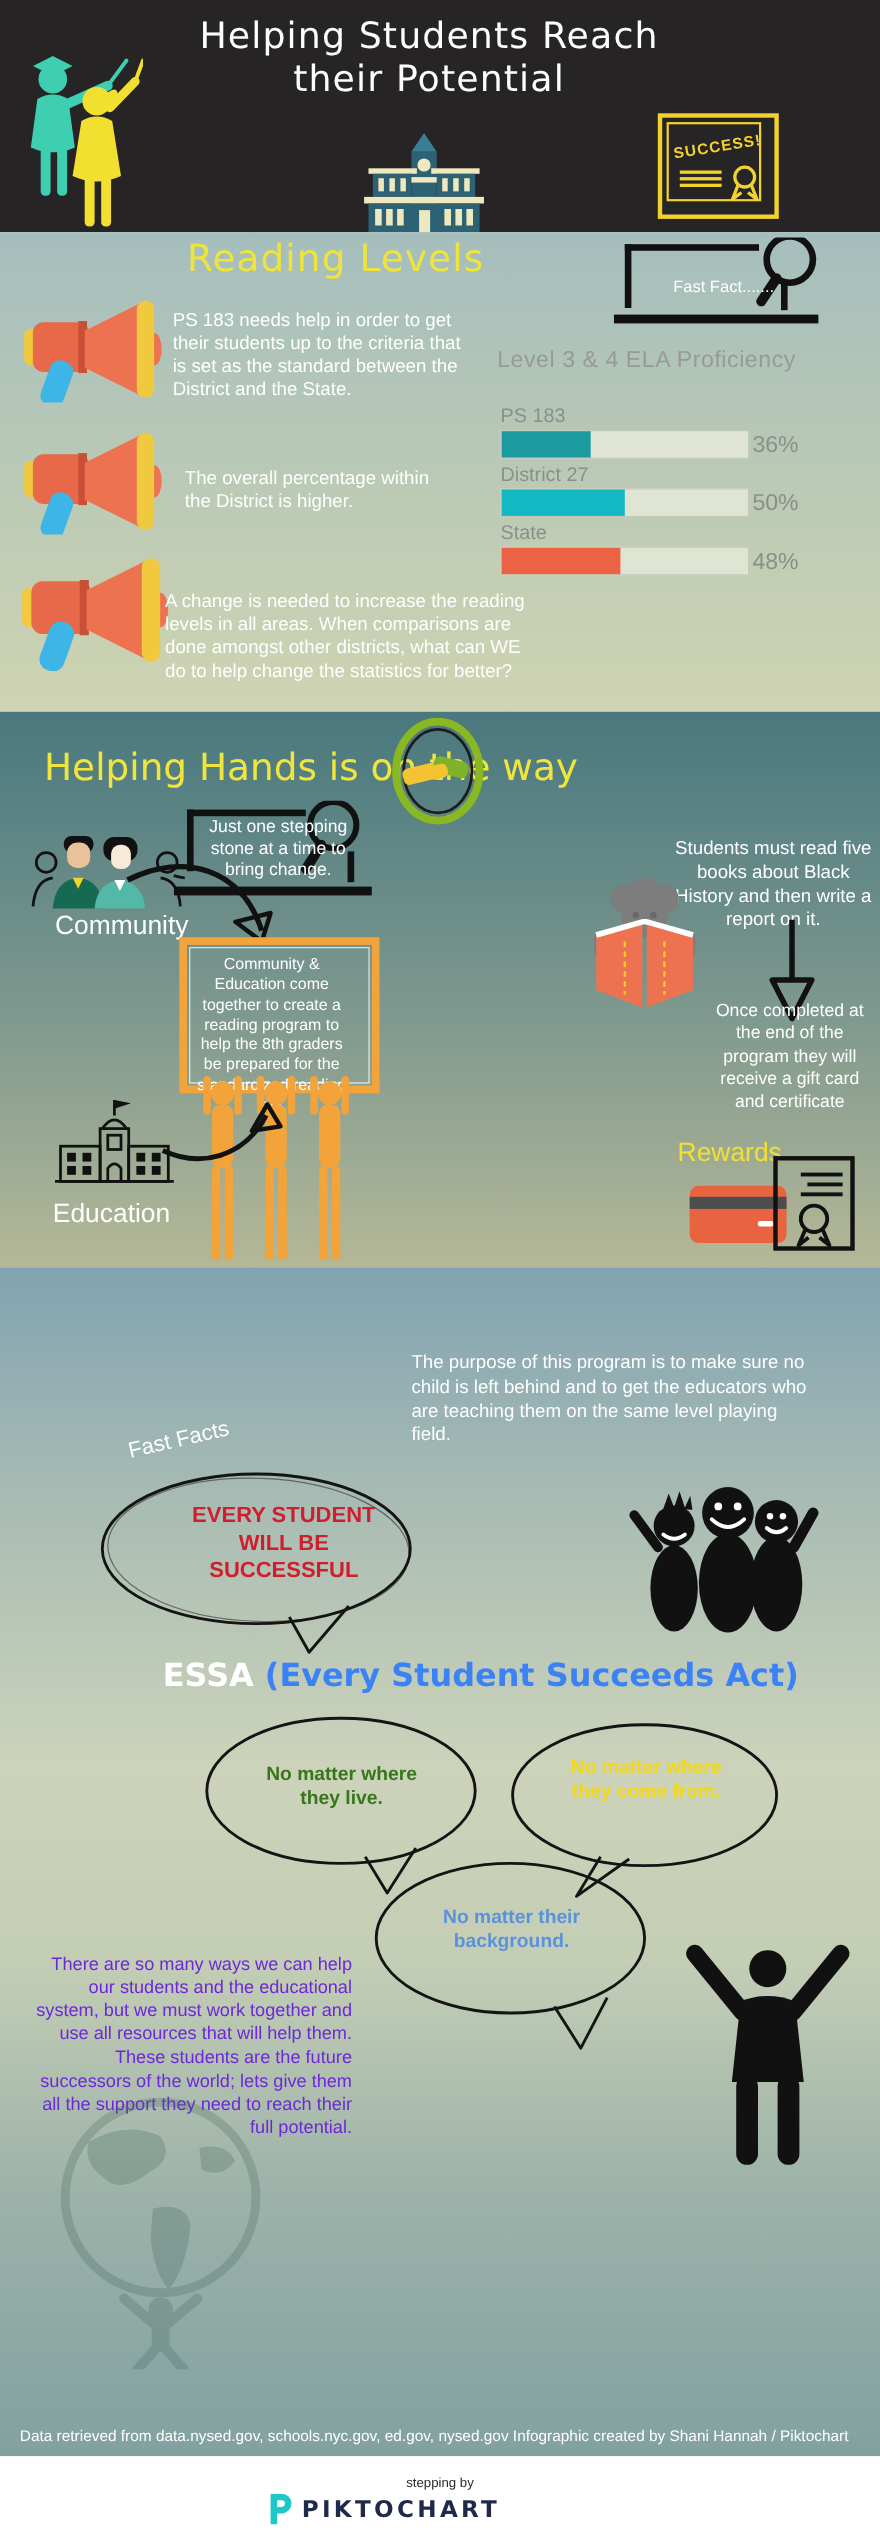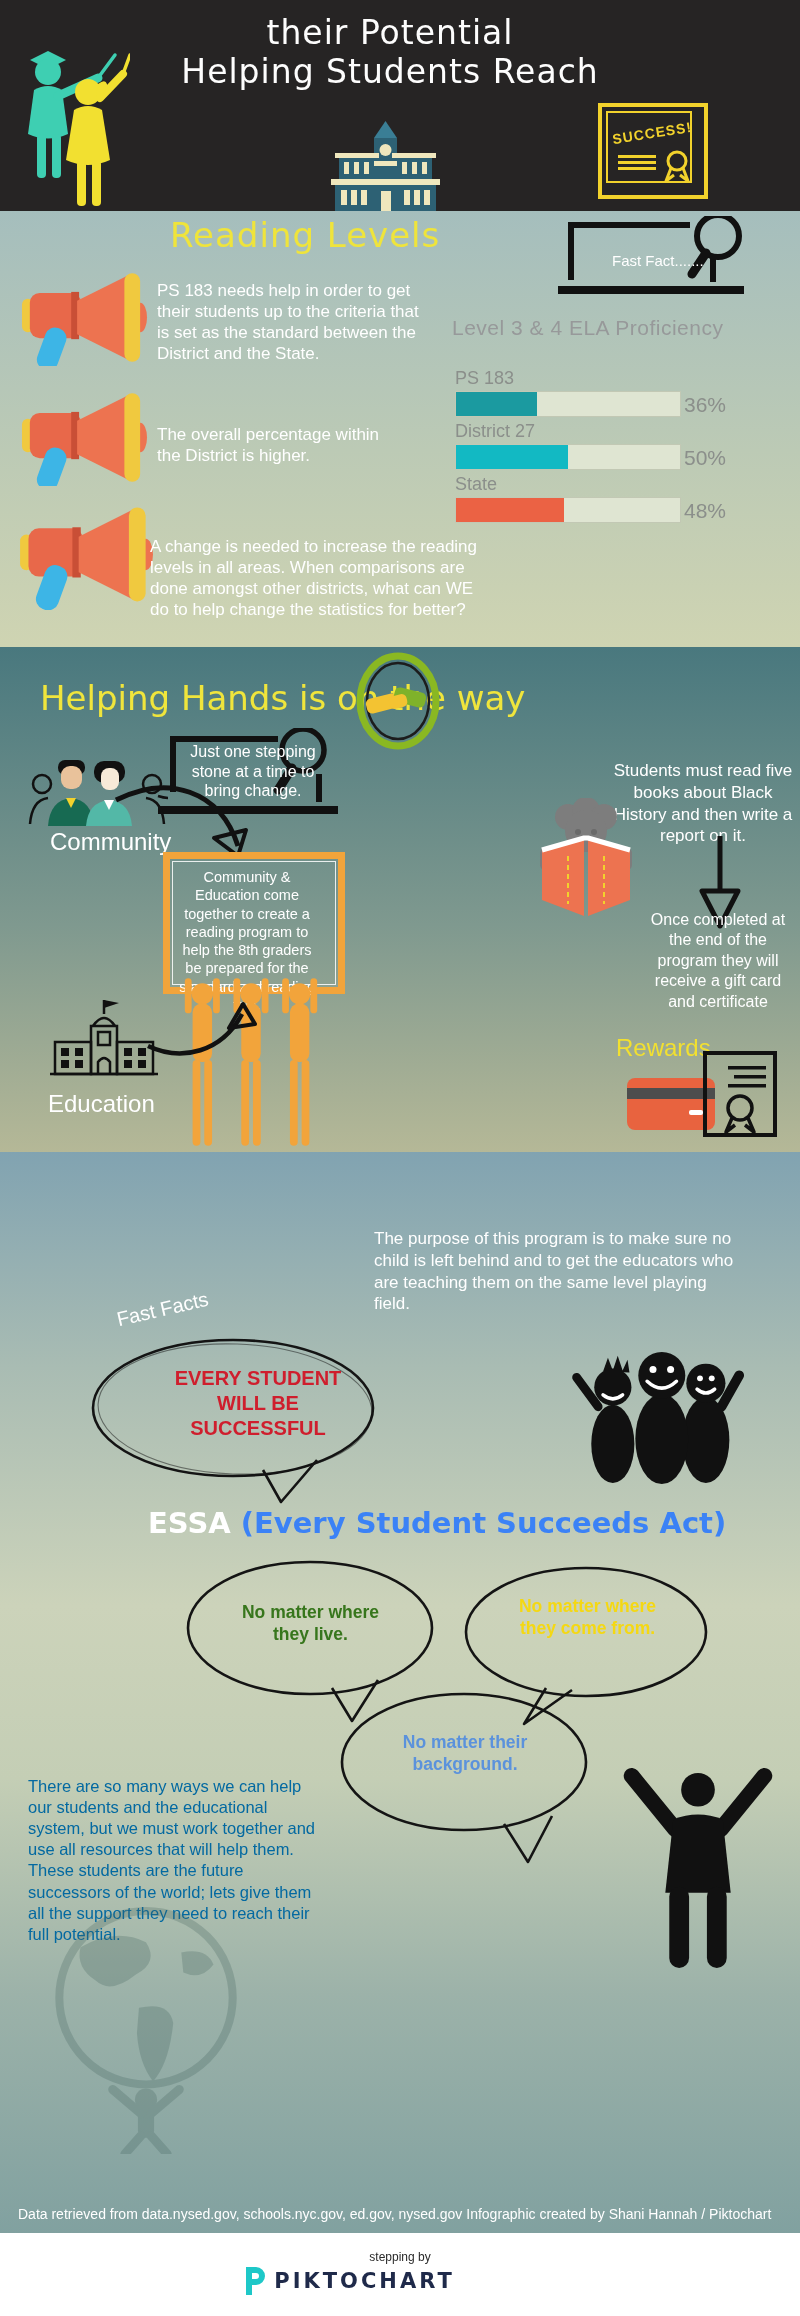--- a/index.html
+++ b/index.html
@@ -51,40 +51,40 @@
 
   
   .t-program{left:50px;top:1202px;font-size:37px;color:#efe43b;}
   .purpose{left:374px;top:1228px;width:372px;color:#fff;font-size:17px;line-height:1.28;}
   .fastfacts{left:116px;top:1298px;color:#fff;font-size:20px;transform:rotate(-13deg);}
   .bub-text{font-weight:bold;text-align:center;font-size:17.5px;line-height:1.25;}
   .success-text{left:150px;top:1366px;width:176px;color:#cf1e2d;font-size:20px;margin-left:20px;}
   .essa{left:148px;top:1506px;white-space:nowrap;font-size:29px;font-weight:bold;}
   .essa .a{color:#ffffff;margin-right:10px;}
   .essa .b{color:#3b82f6;}
-  .closing{left:28px;top:1776px;width:292px;text-align:left;color:#0369a1;
+  .closing{left:28px;top:1776px;width:292px;text-align:right;color:#6d28d9;
            font-size:16.5px;line-height:1.28;}
   .credit{left:18px;top:2206px;width:770px;color:#ffffff;font-size:14px;}
 
   
   .powered{left:0;top:2250px;width:800px;text-align:center;color:#2a2a2a;font-size:12px;}
   .brandrow{left:0;top:2267px;width:699px;text-align:center;}
   .brandrow a{display:inline-flex;align-items:center;gap:8px;text-decoration:none;}
   .brandname{color:#1f2a4a;font-size:21px;font-weight:bold;letter-spacing:3px;
              font-family:"DejaVu Sans",sans-serif;}
 </style>
 </head>
 <body>
 
 <div class="page">
 
   <div class="abs hdr">
     <div class="abs main-title hand">
+      <div>Helping Students Reach</div>
       <div>their Potential</div>
-      <div>Helping Students Reach</div>
     </div>
 
     <svg class="abs" style="left:10px;top:38px" width="120" height="170" viewBox="0 0 120 170">
       <g fill="#3ecfb2">
         <polygon points="20,22 38,13 56,22 38,31"></polygon>
         <circle cx="38" cy="34" r="13"></circle>
         <path d="M24 52 Q38 44 52 52 L58 96 Q38 105 18 96 Z"></path>
         <rect x="27" y="96" width="9" height="44" rx="4"></rect>
         <rect x="42" y="96" width="9" height="44" rx="4"></rect>
         <line x1="48" y1="58" x2="88" y2="40" stroke="#3ecfb2" stroke-width="9" stroke-linecap="round"></line>
@@ -196,21 +196,21 @@
 
   <svg class="abs" style="left:20px;top:390px" width="128" height="96" viewBox="0 0 130 95">
     <rect x="2" y="28" width="12" height="34" rx="6" fill="#f0c93f"></rect>
     <rect x="10" y="22" width="52" height="46" rx="10" fill="#e8684a"></rect>
     <rect x="52" y="21" width="8" height="48" fill="#c94f36"></rect>
     <polygon points="58,30 110,4 110,90 58,64" fill="#ed7350"></polygon>
     <ellipse cx="122" cy="47" rx="7" ry="15" fill="#ed7350"></ellipse>
     <rect x="106" y="2" width="16" height="90" rx="8" fill="#f0c93f"></rect>
     <rect x="28" y="58" width="22" height="44" rx="10" fill="#3db5e6" transform="rotate(20 39 60)"></rect>
   </svg>
-  <div class="abs point-text" style="left:157px;top:424px;width:240px">The overall percentage within the District is higher.</div>
+  <div class="abs point-text" style="left:168px;top:424px;width:240px">The overall percentage within the District is higher.</div>
 
   <svg class="abs" style="left:18px;top:500px" width="136" height="110" viewBox="0 0 130 95">
     <rect x="2" y="28" width="12" height="34" rx="6" fill="#f0c93f"></rect>
     <rect x="10" y="22" width="52" height="46" rx="10" fill="#e8684a"></rect>
     <rect x="52" y="21" width="8" height="48" fill="#c94f36"></rect>
     <polygon points="58,30 110,4 110,90 58,64" fill="#ed7350"></polygon>
     <ellipse cx="122" cy="47" rx="7" ry="15" fill="#ed7350"></ellipse>
     <rect x="106" y="2" width="16" height="90" rx="8" fill="#f0c93f"></rect>
     <rect x="28" y="58" width="22" height="44" rx="10" fill="#3db5e6" transform="rotate(20 39 60)"></rect>
   </svg>

